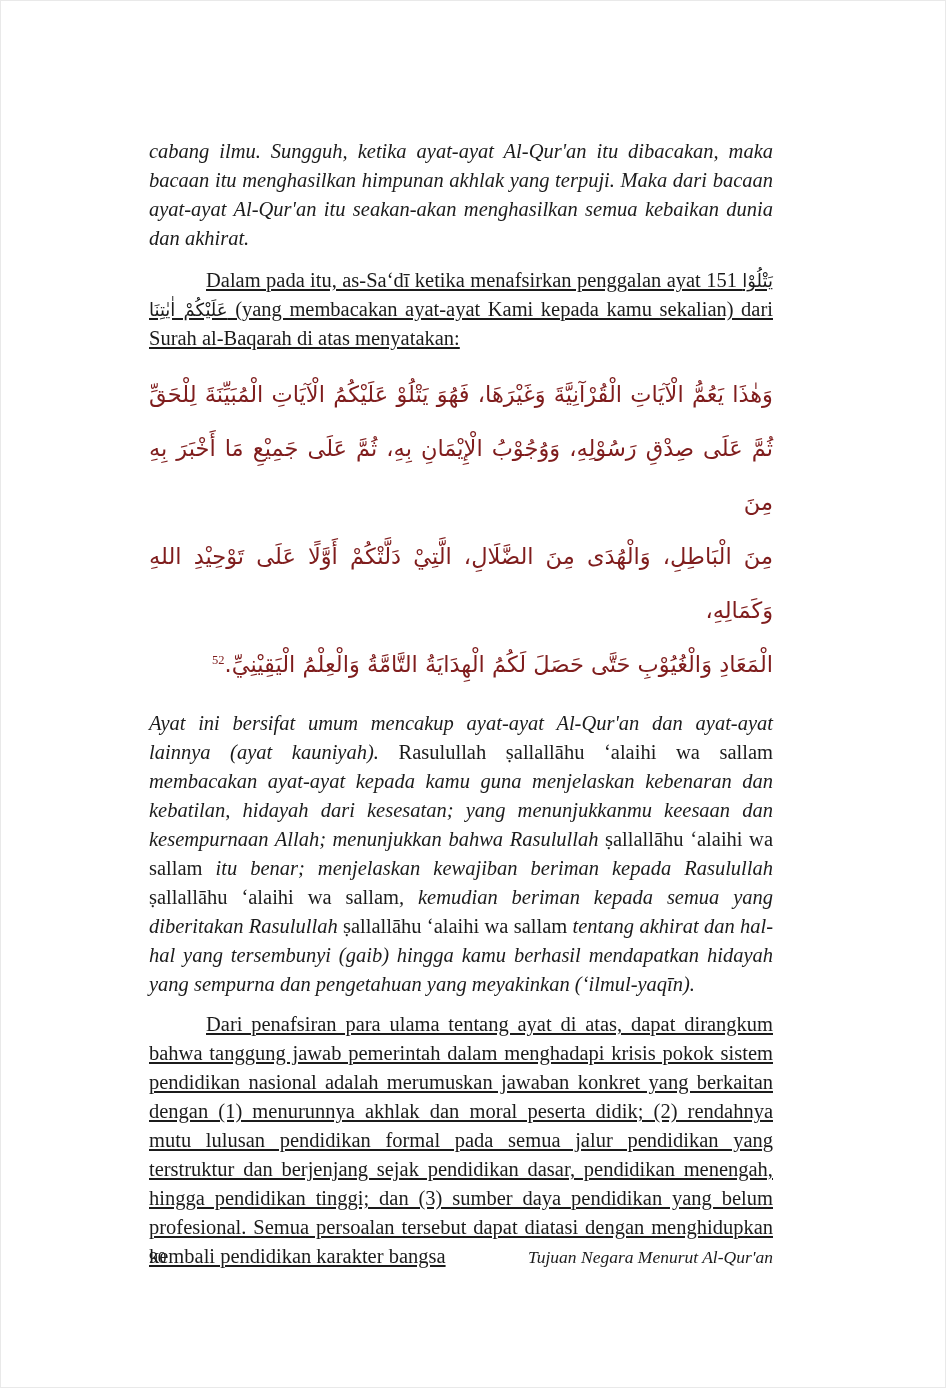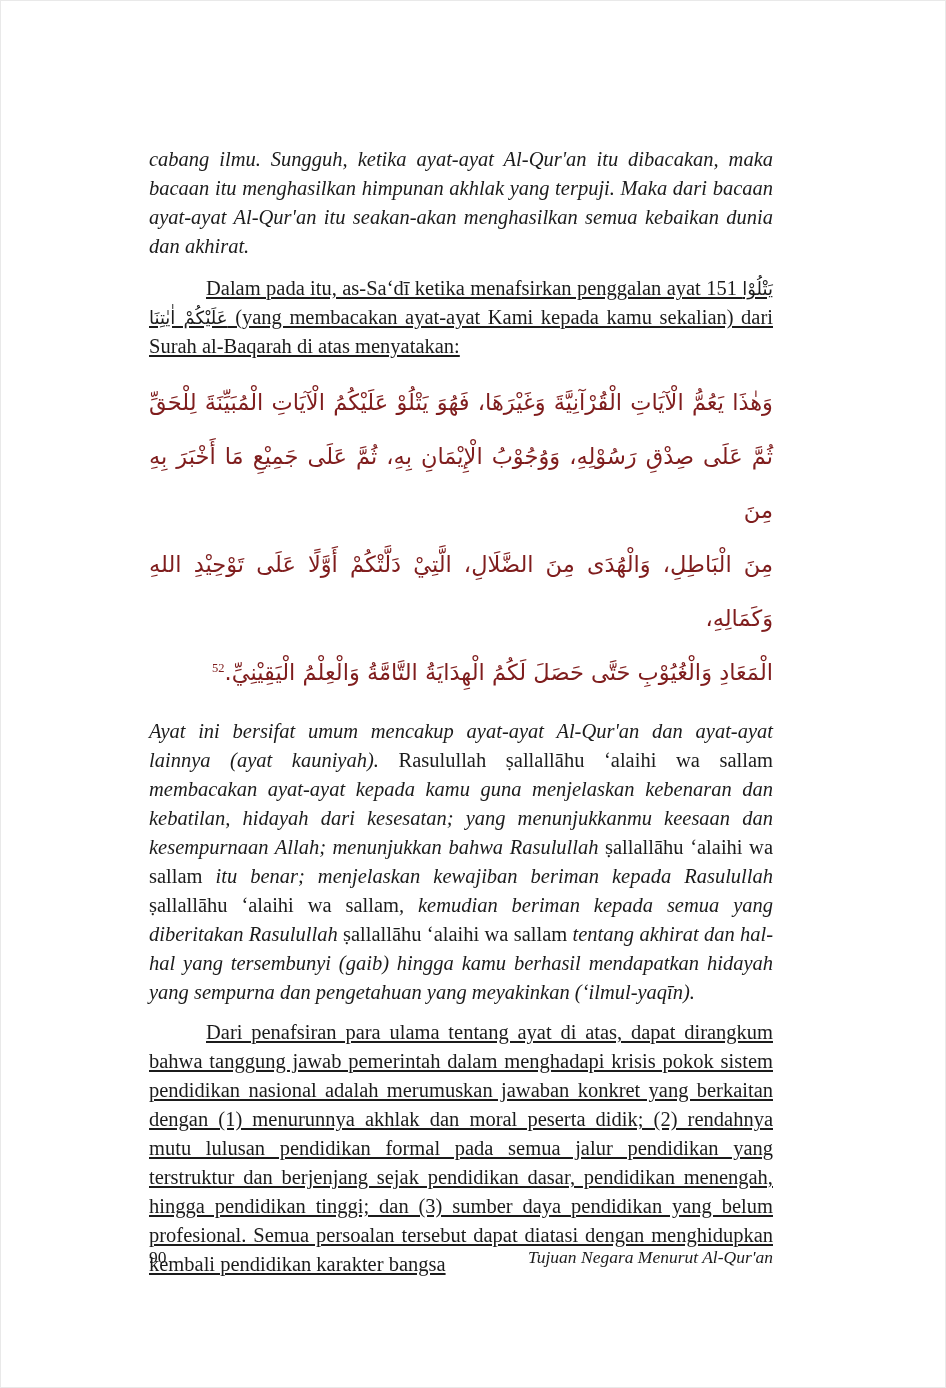--- a/index.html
+++ b/index.html
@@ -10,21 +10,21 @@
     height: 1388px;
     background: #ffffff;
     border: 1px solid #e9e9e9;
     font-family: "Liberation Serif", serif;
     color: #1b1b1b;
     overflow: hidden;
   }
   .content {
     position: absolute;
     left: 148px;
-    top: 144px;
+    top: 136px;
     width: 624px;
   }
   .para {
     font-size: 20.5px;
     line-height: 29px;
     text-align: justify;
   }
   .para.italic { font-style: italic; }
   .para.indent { text-indent: 57px; text-decoration: underline; }
   .mt-sm { margin-top: 13px; }

